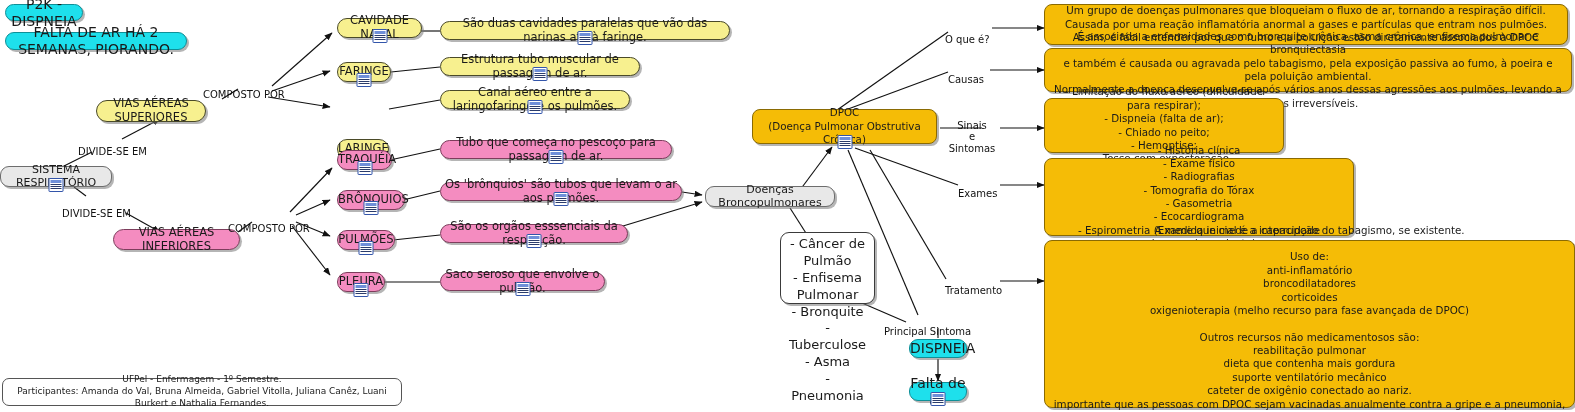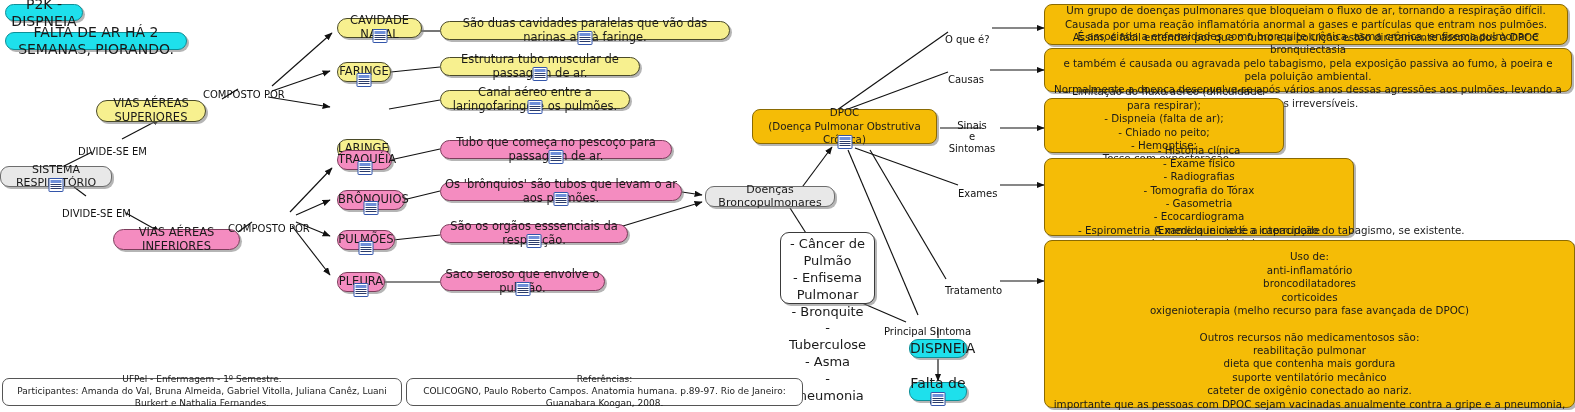--- a/index.html
+++ b/index.html
@@ -318,18 +318,14 @@
     <span>Tratamento</span>
   </div>
   <div class="elabel" style="left:884px;top:314px;">
     <span>Principal Sintoma</span>
   </div>
 
   <div class="node footer" style="left:2px;top:378px;width:400px;height:28px;">
     <span class="txt">UFPel - Enfermagem - 1º Semestre.
 Participantes: Amanda do Val, Bruna Almeida, Gabriel Vitolla, Juliana Canêz, Luani Burkert e Nathalia Fernandes.</span>
   </div>
-  <div class="node footer" style="left:406px;top:378px;width:397px;height:28px;">
-    <span class="txt">Referências:
-COLICOGNO, Paulo Roberto Campos. Anatomia humana. p.89-97. Rio de Janeiro: Guanabara Koogan, 2008.</span>
-  </div>
 
 </div>
 
 </body></html>

